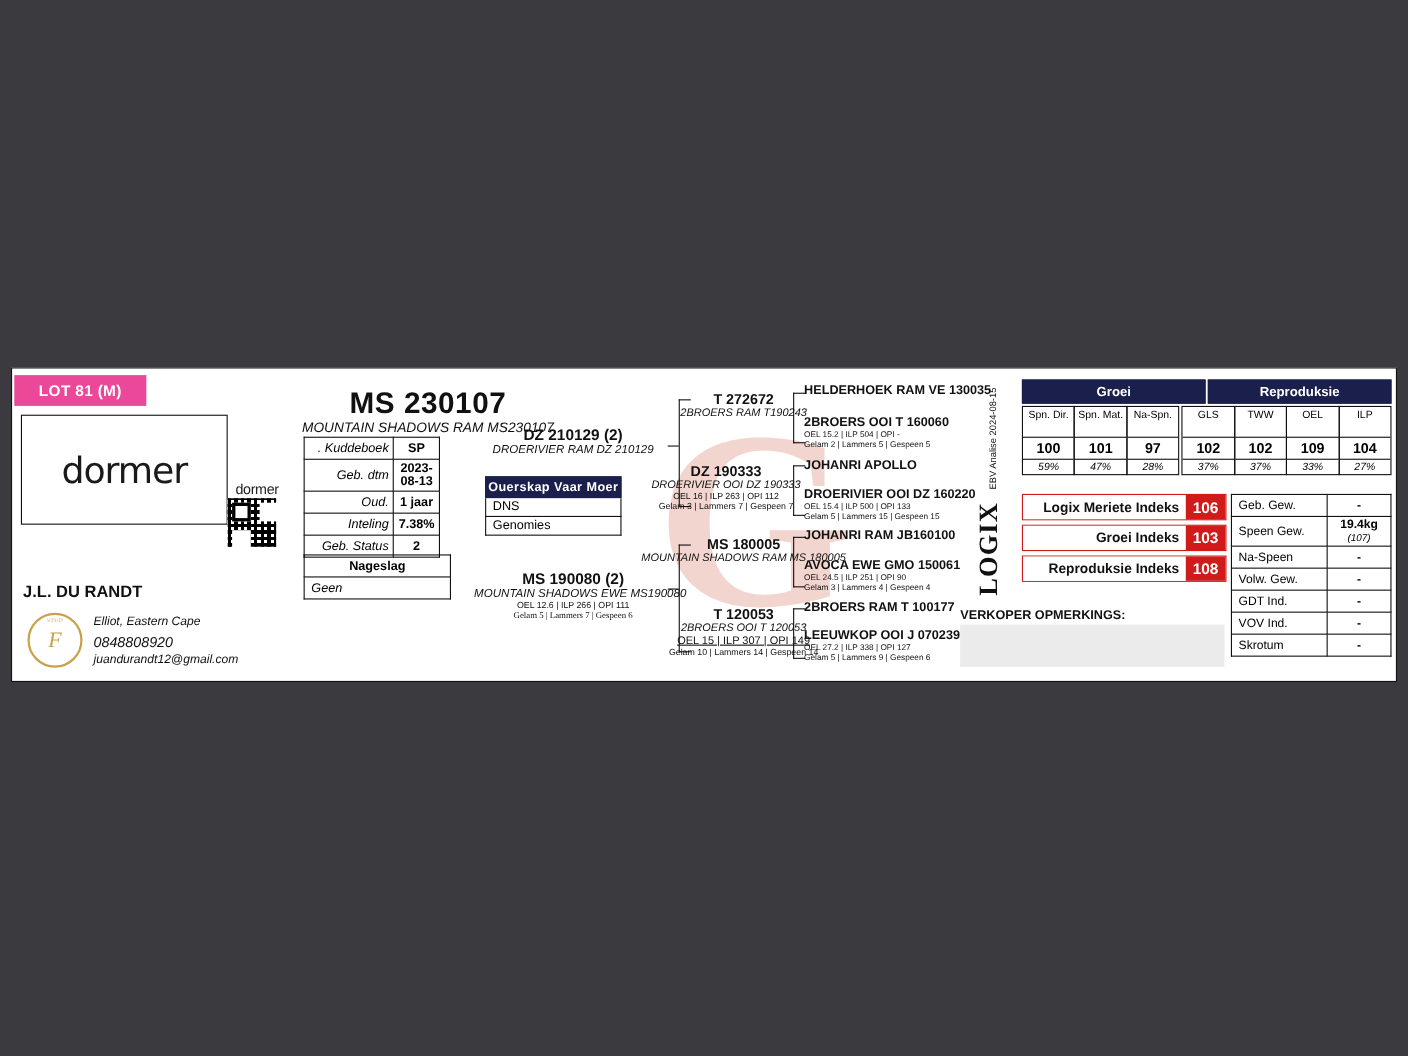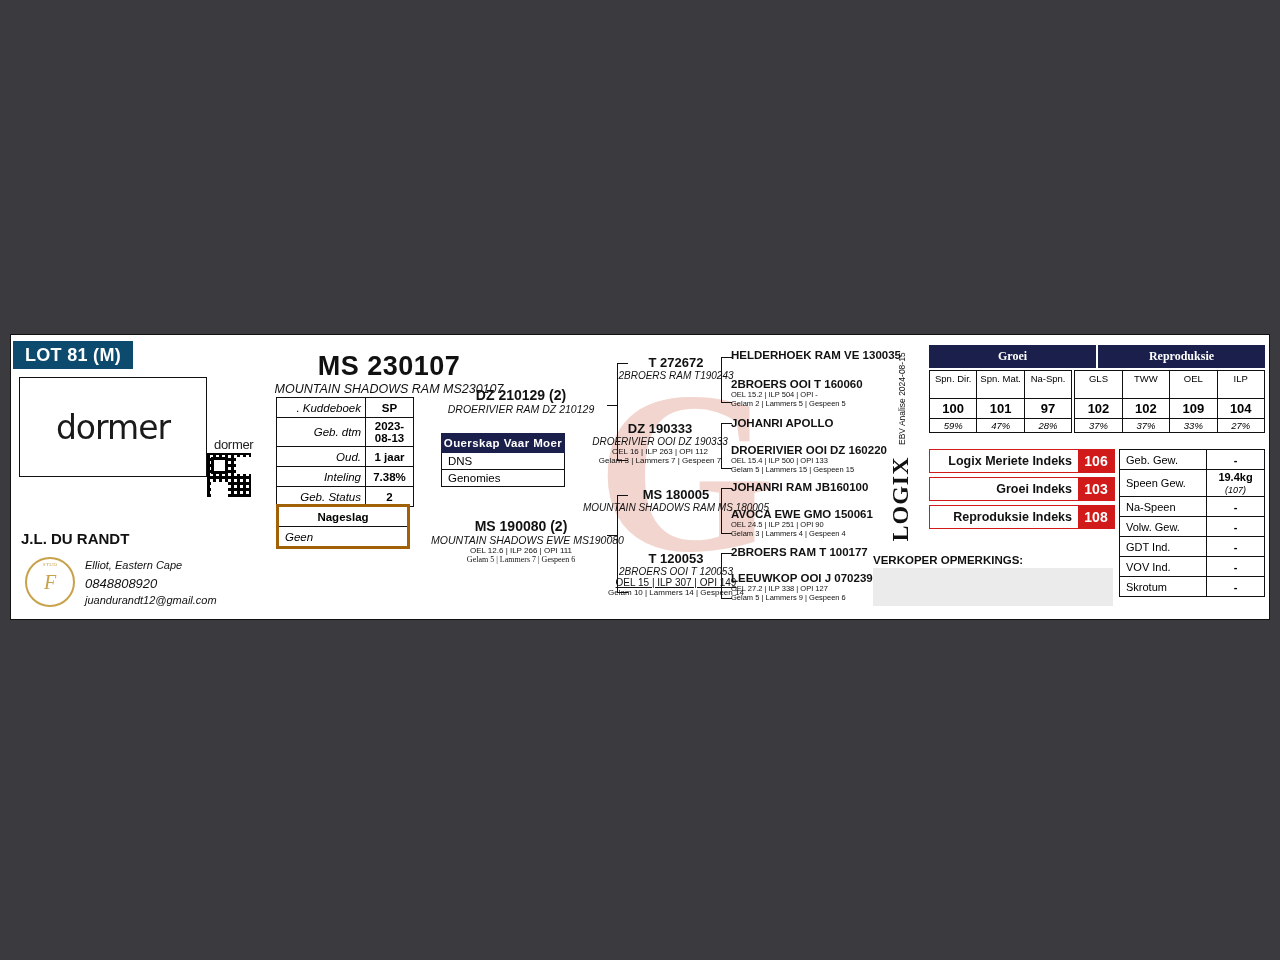--- a/index.html
+++ b/index.html
@@ -15,21 +15,21 @@
   
   .watermark{
     position:absolute;left:545px;top:10px;width:260px;height:265px;
     color:#e8b4a7;font-size:230px;line-height:255px;font-weight:bold;
     font-family:"Liberation Serif",serif;opacity:.55;text-align:center;
     pointer-events:none;user-select:none;
   }
   
   .lot-badge{
     position:absolute;left:2px;top:6px;width:120px;height:28px;
-    background:#0c4a6e;color:#fff;font-weight:bold;font-size:18px;
+    background:#ec4899;color:#fff;font-weight:bold;font-size:14px;
     display:flex;align-items:center;justify-content:center;letter-spacing:.3px;
   }
   
   .logo-box{
     position:absolute;left:8px;top:42px;width:186px;height:98px;
     border:1px solid #111;background:#fff;display:flex;align-items:center;justify-content:center;
   }
   .logo-text{font-family:"DejaVu Sans",sans-serif;font-size:33px;color:#1a1a1a;letter-spacing:-1px;}
   .logo-small{
     position:absolute;left:203px;top:102px;font-size:13px;color:#222;letter-spacing:-.3px;
@@ -55,26 +55,26 @@
   .seal small{position:absolute;top:3px;font-size:5px;letter-spacing:.4px;font-style:normal;}
   .seller-addr{position:absolute;left:74px;top:224px;font-size:11px;font-style:italic;color:#111;}
   .seller-phone{position:absolute;left:74px;top:241px;font-size:13px;font-style:italic;color:#111;}
   .seller-mail{position:absolute;left:74px;top:259px;font-size:11px;font-style:italic;color:#111;}
   
   .animal-id{position:absolute;left:228px;top:16px;width:300px;text-align:center;
     font-size:27px;font-weight:bold;letter-spacing:.5px;color:#111;}
   .animal-sub{position:absolute;left:198px;top:47px;width:360px;text-align:center;
     font-size:12.5px;font-style:italic;color:#111;}
   
-  .info-tbl{position:absolute;left:265px;top:62px;width:138px;border:1px solid #111;
+  .info-tbl{position:absolute;left:265px;top:62px;width:124px;border:1px solid #111;
     border-collapse:collapse;font-size:11.5px;}
   .info-tbl td{border:1px solid #111;padding:2px 4px;height:15px;}
   .info-tbl td.k{font-style:italic;text-align:right;width:80px;}
   .info-tbl td.v{font-weight:bold;text-align:center;}
-  .nageslag-box{position:absolute;left:265px;top:169px;width:134px;border:3px solid #a16207;
+  .nageslag-box{position:absolute;left:265px;top:169px;width:134px;border:1px solid #a16207;
     border-collapse:collapse;font-size:11.5px;}
   .nageslag-box td{border:1px solid #111;padding:2px 4px;text-align:center;height:15px;}
   .nageslag-box td.h{font-weight:bold;}
   .nageslag-box td.v{font-style:italic;text-align:left;padding-left:6px;}
   
   .ouerskap{position:absolute;left:430px;top:98px;width:124px;}
   .ouerskap .hd{background:#1b1f4b;color:#fff;font-weight:bold;font-size:11.5px;
     padding:3px 0;text-align:center;letter-spacing:.4px;border:1px solid #1b1f4b;}
   .ouerskap .row{border:1px solid #111;border-top:none;font-size:11.5px;padding:2px 6px;background:#fff;}
   
@@ -99,21 +99,21 @@
   .logix .word{
     position:absolute;left:-24px;top:48px;width:90px;transform:rotate(-90deg);
     font-family:"Liberation Serif",serif;font-weight:bold;font-size:24px;letter-spacing:1px;color:#111;
   }
   .logix .sub{
     position:absolute;left:18px;top:10px;width:110px;transform:rotate(-90deg);
     transform-origin:left top;font-size:8.5px;color:#111;white-space:nowrap;
   }
   
   .groei-wrap{position:absolute;left:918px;top:10px;width:336px;}
-  .hdr2{display:flex;font-family:Liberation Serif, serif;}
+  .hdr2{display:flex;}
   .hdr2 div{flex:1;background:#1b1f4b;color:#fff;font-weight:bold;font-size:12px;
     text-align:center;padding:3px 0;border:1px solid #1b1f4b;}
   .hdr2 div:first-child{margin-right:2px;}
   .vals{display:flex;margin-top:2px;}
   .vals .col{flex:1;border:1px solid #111;margin-left:-1px;}
   .vals .col:first-child{margin-left:0;}
   .vals .cap{font-size:9.5px;text-align:center;padding:2px 0 1px;line-height:11px;height:24px;}
   .vals .num{font-size:13px;font-weight:bold;text-align:center;border-top:1px solid #111;padding:2px 0;}
   .vals .pct{font-size:9.5px;font-style:italic;text-align:center;border-top:1px solid #111;padding:1px 0;}
   .idx{position:absolute;left:918px;top:114px;width:186px;}

